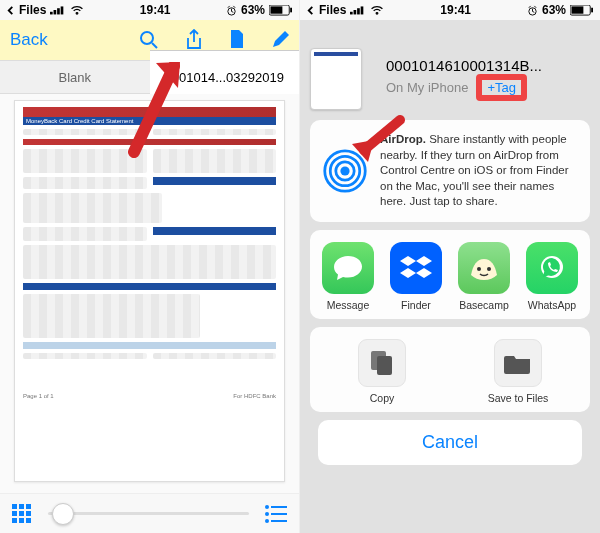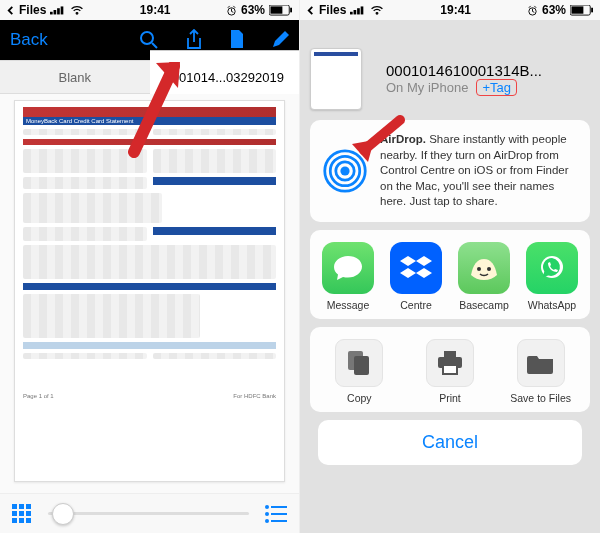--- a/index.html
+++ b/index.html
@@ -6,21 +6,21 @@
 body { font-family: -apple-system, "Helvetica Neue", Arial, sans-serif; background: #fff; width: 600px; height: 533px; overflow: hidden; display: flex; }
 .pane { width: 300px; height: 533px; position: relative; overflow: hidden; }
 .pane-left { border-right: 1px solid #eee; }
 
 
 .status { height: 20px; display: flex; align-items: center; justify-content: space-between; padding: 0 6px; font-size: 12px; font-weight: 600; color: #000; background: #f8f8f8; text-align: center; }
 .status .left, .status .right { display: flex; align-items: center; gap: 4px; }
 .status svg { display: block; }
 
 
-.toolbar { height: 40px; display: flex; align-items: center; justify-content: space-between; padding: 0 10px; background: #000000; }
+.toolbar { height: 40px; display: flex; align-items: center; justify-content: space-between; padding: 0 10px; background: #fef9c3; }
 .toolbar .btn { color: #0a84ff; font-size: 17px; }
 .toolbar .icons { display: flex; gap: 26px; align-items: center; }
 
 
 .tabstrip { height: 34px; display: flex; align-items: center; background: #f0f0f0; border-top: 1px solid #ddd; border-bottom: 1px solid #ddd; font-size: 13px; }
 .tabstrip .tab { flex: 1; text-align: center; padding: 20px 4px; color: #666; white-space: nowrap; overflow: hidden; text-overflow: ellipsis; }
 .tabstrip .tab.active { background: #fff; color: #000; font-weight: 500; box-shadow: inset 0 1px 0 #ccc; }
 
 
 .docview { position: relative; height: 399px; background: #fafafa; padding: 6px 14px; }
@@ -39,21 +39,21 @@
 .slider .knob { position: absolute; left: 4px; top: -9px; width: 22px; height: 22px; background: #fff; border: 1px solid #ccc; border-radius: 50%; box-shadow: 0 1px 3px rgba(0,0,0,0.2); }
 
 
 .sheetbg { position: absolute; inset: 0; background: rgba(180,180,180,0.4); }
 .sheet-header { margin: 28px 10px 10px; display: flex; gap: 24px; align-items: center; }
 .thumb { width: 52px; height: 62px; background: #fff; border: 1px solid #ccc; border-radius: 4px; box-shadow: 0 1px 2px rgba(0,0,0,0.15); padding: 3px; }
 .thumb .mini { height: 100%; background: linear-gradient(#2a4ea0 0 8%, #fff 8% 100%); }
 .header-text { flex: 1; }
 .header-text .title { font-size: 15px; font-weight: 400; color: #000; white-space: nowrap; overflow: hidden; text-overflow: ellipsis; }
 .header-text .sub { font-size: 13px; color: #888; display: flex; align-items: center; gap: 8px; }
-.tagbtn { color: #0a84ff; font-size: 13px; border: 1px solid #ef4444; border-radius: 4px; padding: 0 5px; }
+.tagbtn { color: #0a84ff; font-size: 13px; border: 6px solid #ef4444; border-radius: 4px; padding: 0 5px; }
 
 .airdrop-box { position: relative; margin: 8px 10px; background: rgba(255,255,255,0.92); border-radius: 10px; padding: 12px; display: flex; gap: 12px; align-items: center; }
 .airdrop-icon { width: 46px; height: 46px; flex-shrink: 0; }
 .airdrop-text { font-size: 11.5px; line-height: 1.35; color: #333; }
 .airdrop-text b { font-weight: 600; }
 
 .app-row, .action-row { margin: 8px 10px 0; background: rgba(255,255,255,0.93); border-radius: 10px; padding: 12px 4px 8px; display: flex; justify-content: space-around; }
 .app-item, .action-item { display: flex; flex-direction: column; align-items: center; width: 64px; gap: 5px; }
 .app-icon { width: 52px; height: 52px; border-radius: 12px; display: flex; align-items: center; justify-content: center; }
 .app-label { font-size: 10.5px; color: #333; text-align: left; white-space: nowrap; }
@@ -272,21 +272,21 @@
             </svg>
           </div>
         <span class="app-label">Message</span>
       </div>
       <div class="app-item">
         <div class="app-icon" style="background:#0061ff">
             <svg width="32" height="28" viewBox="0 0 32 28" fill="#fff">
               <path d="M8 2l8 5-8 5-8-5zM24 2l8 5-8 5-8-5zM8 14l8 5-8 5-8-5zM24 14l8 5-8 5-8-5z"></path>
             </svg>
           </div>
-        <span class="app-label">Centre</span>
+        <span class="app-label">Finder</span>
       </div>
       <div class="app-item">
         <div class="app-icon" style="background:linear-gradient(#8ee08e,#5cc85c)">
             <svg width="34" height="26" viewBox="0 0 34 26">
               <path d="M4 20c2-10 6-16 13-16s11 6 13 16c-3 3-8 5-13 5s-10-2-13-5z" fill="#fff6d6"></path>
               <circle cx="12" cy="14" r="2" fill="#333"></circle>
               <circle cx="22" cy="14" r="2" fill="#333"></circle>
               <path d="M13 19c2 2 6 2 8 0" stroke="#333" stroke-width="1.5" fill="none"></path>
             </svg>
           </div>
@@ -309,30 +309,20 @@
         <div class="action-icon">
             <svg width="26" height="28" viewBox="0 0 26 28" fill="none" stroke="#555" stroke-width="2">
               <rect x="2" y="2" width="15" height="19" rx="2" fill="#777" stroke="none"></rect>
               <rect x="8" y="7" width="15" height="19" rx="2" fill="#555" stroke="none"></rect>
             </svg>
           </div>
         <span class="app-label">Copy</span>
       </div>
       <div class="action-item">
         <div class="action-icon">
-            <svg width="28" height="26" viewBox="0 0 28 26" fill="#555">
-              <rect x="8" y="1" width="12" height="6"></rect>
-              <rect x="2" y="7" width="24" height="11" rx="2"></rect>
-              <rect x="7" y="15" width="14" height="9" fill="#fff" stroke="#555" stroke-width="2"></rect>
-            </svg>
-          </div>
-        <span class="app-label">Print</span>
-      </div>
-      <div class="action-item">
-        <div class="action-icon">
             <svg width="28" height="22" viewBox="0 0 28 22" fill="#555">
               <path d="M2 4h8l2 3h14v13a2 2 0 01-2 2H2a2 2 0 01-2-2V6a2 2 0 012-2z"></path>
             </svg>
           </div>
         <span class="app-label">Save to Files</span>
       </div>
     </div>
 
     <div class="cancel">Cancel</div>
   </div>

